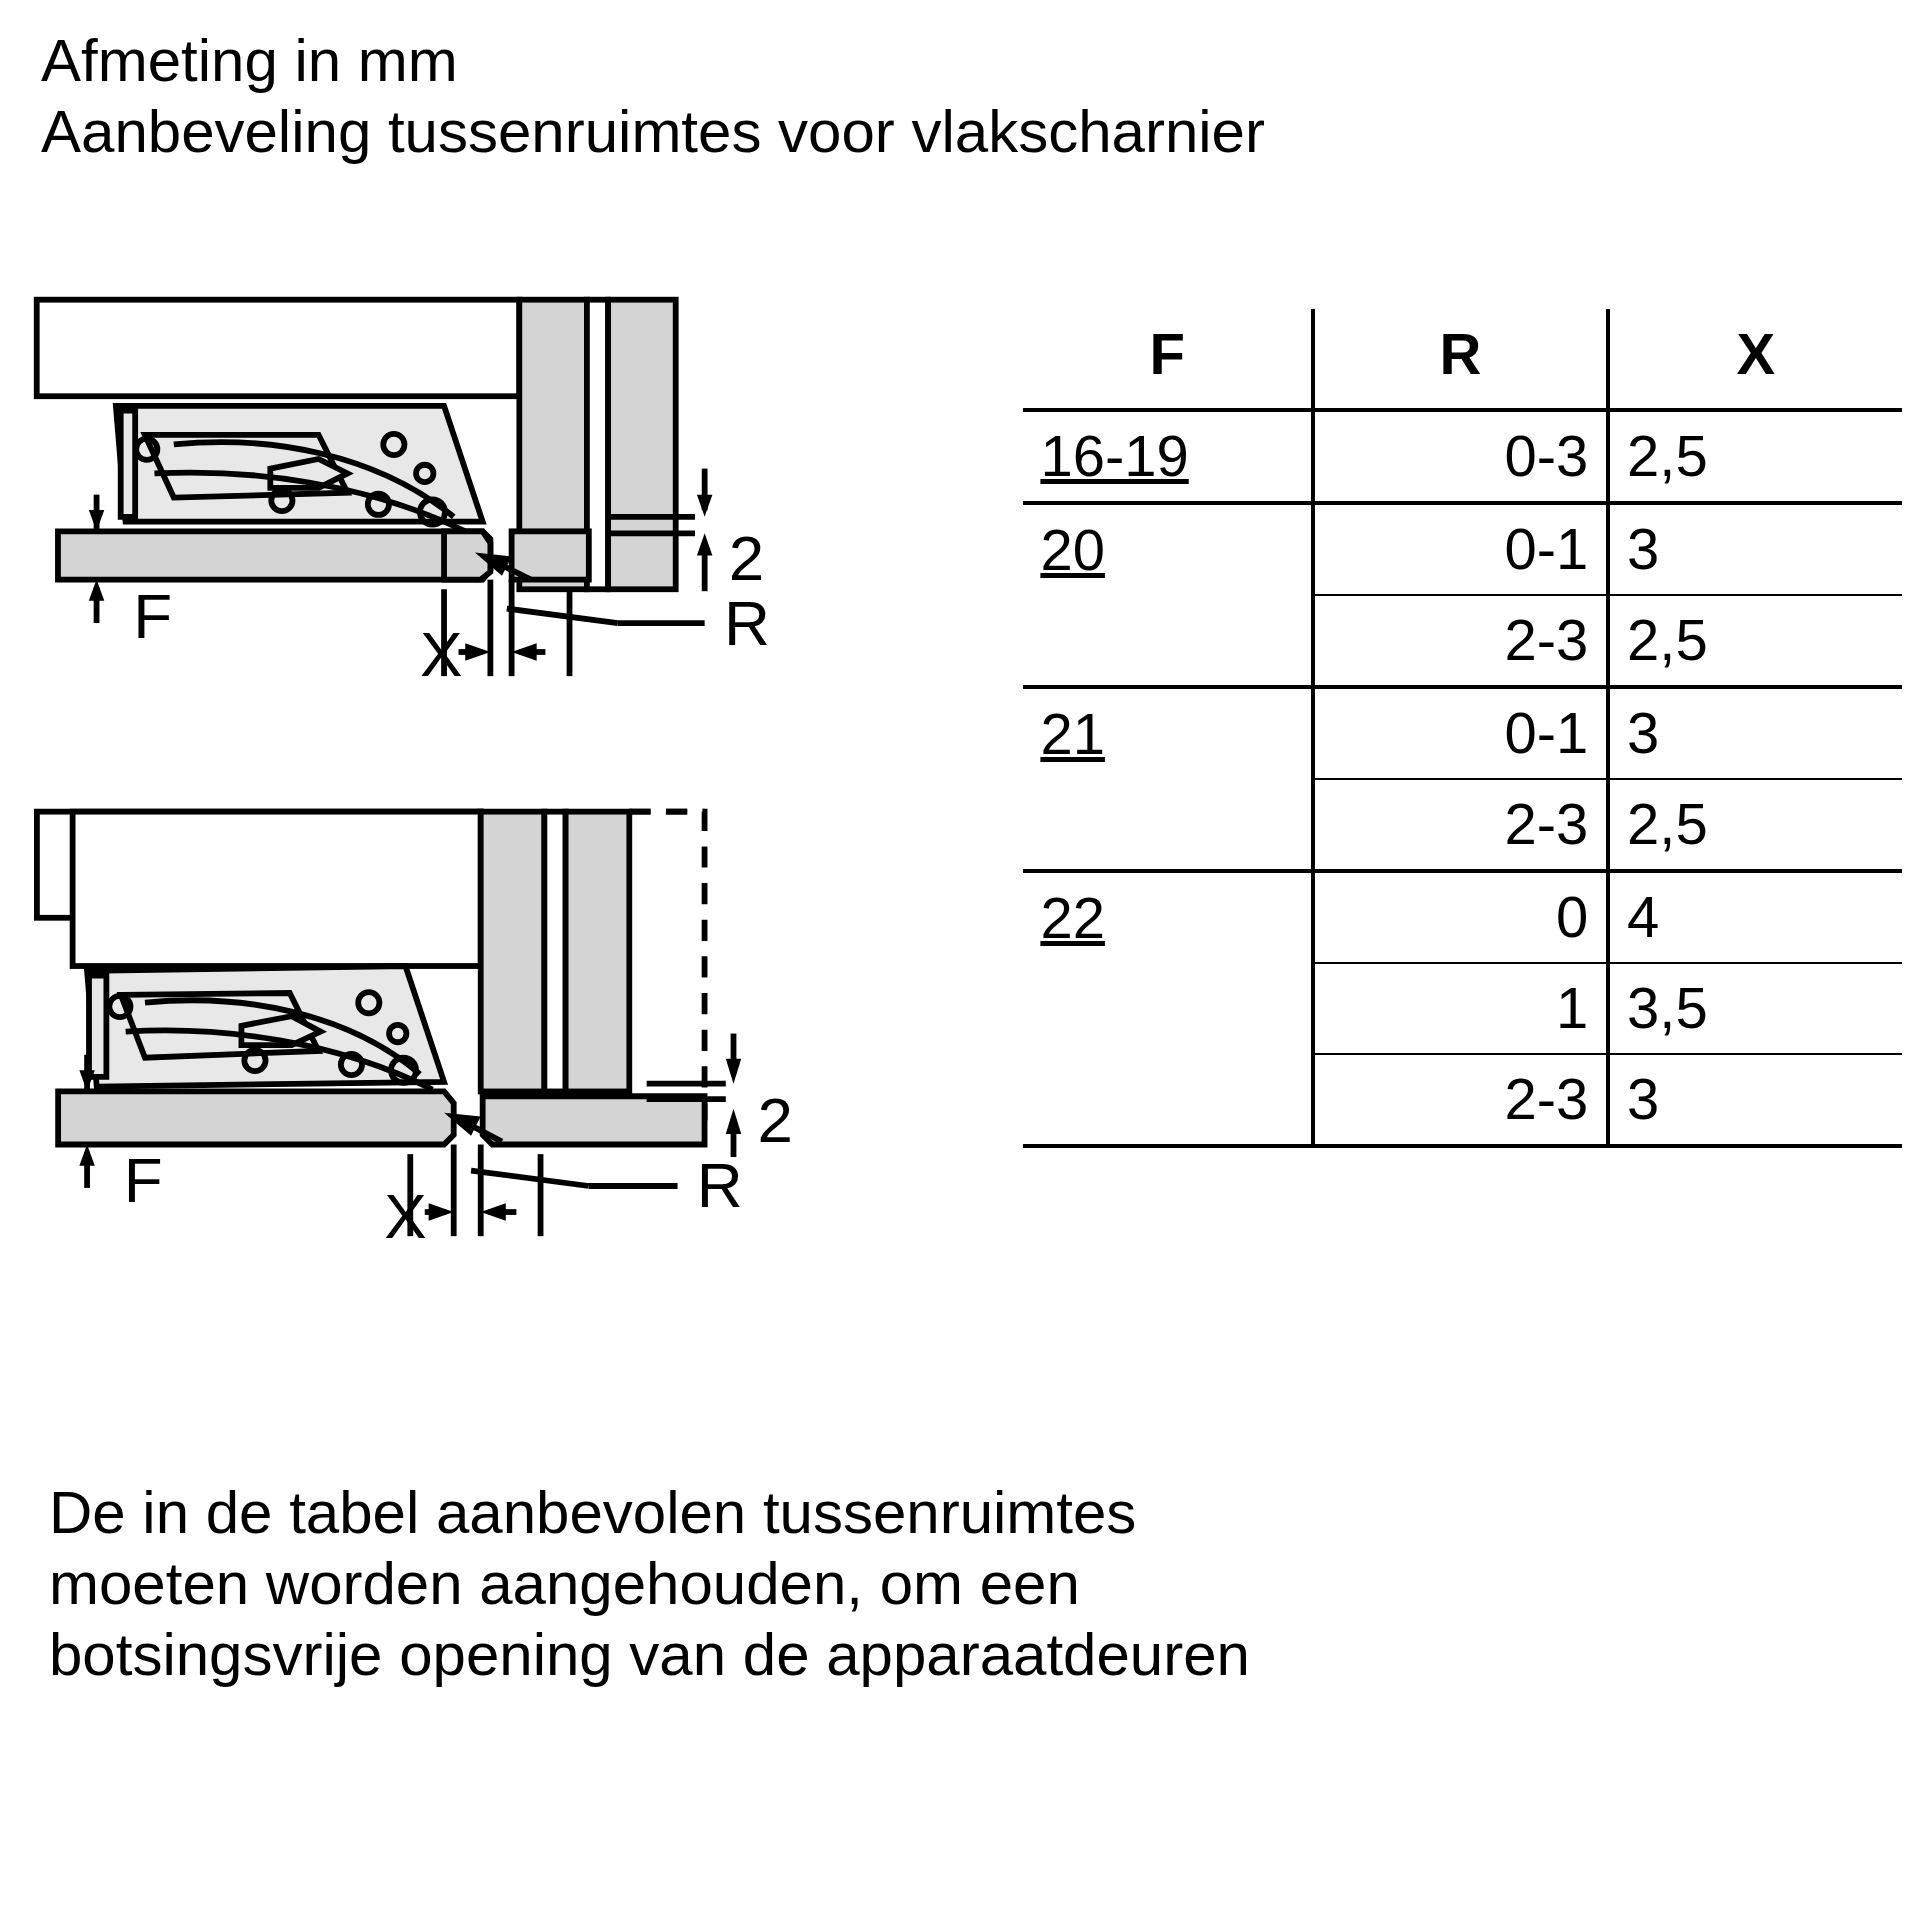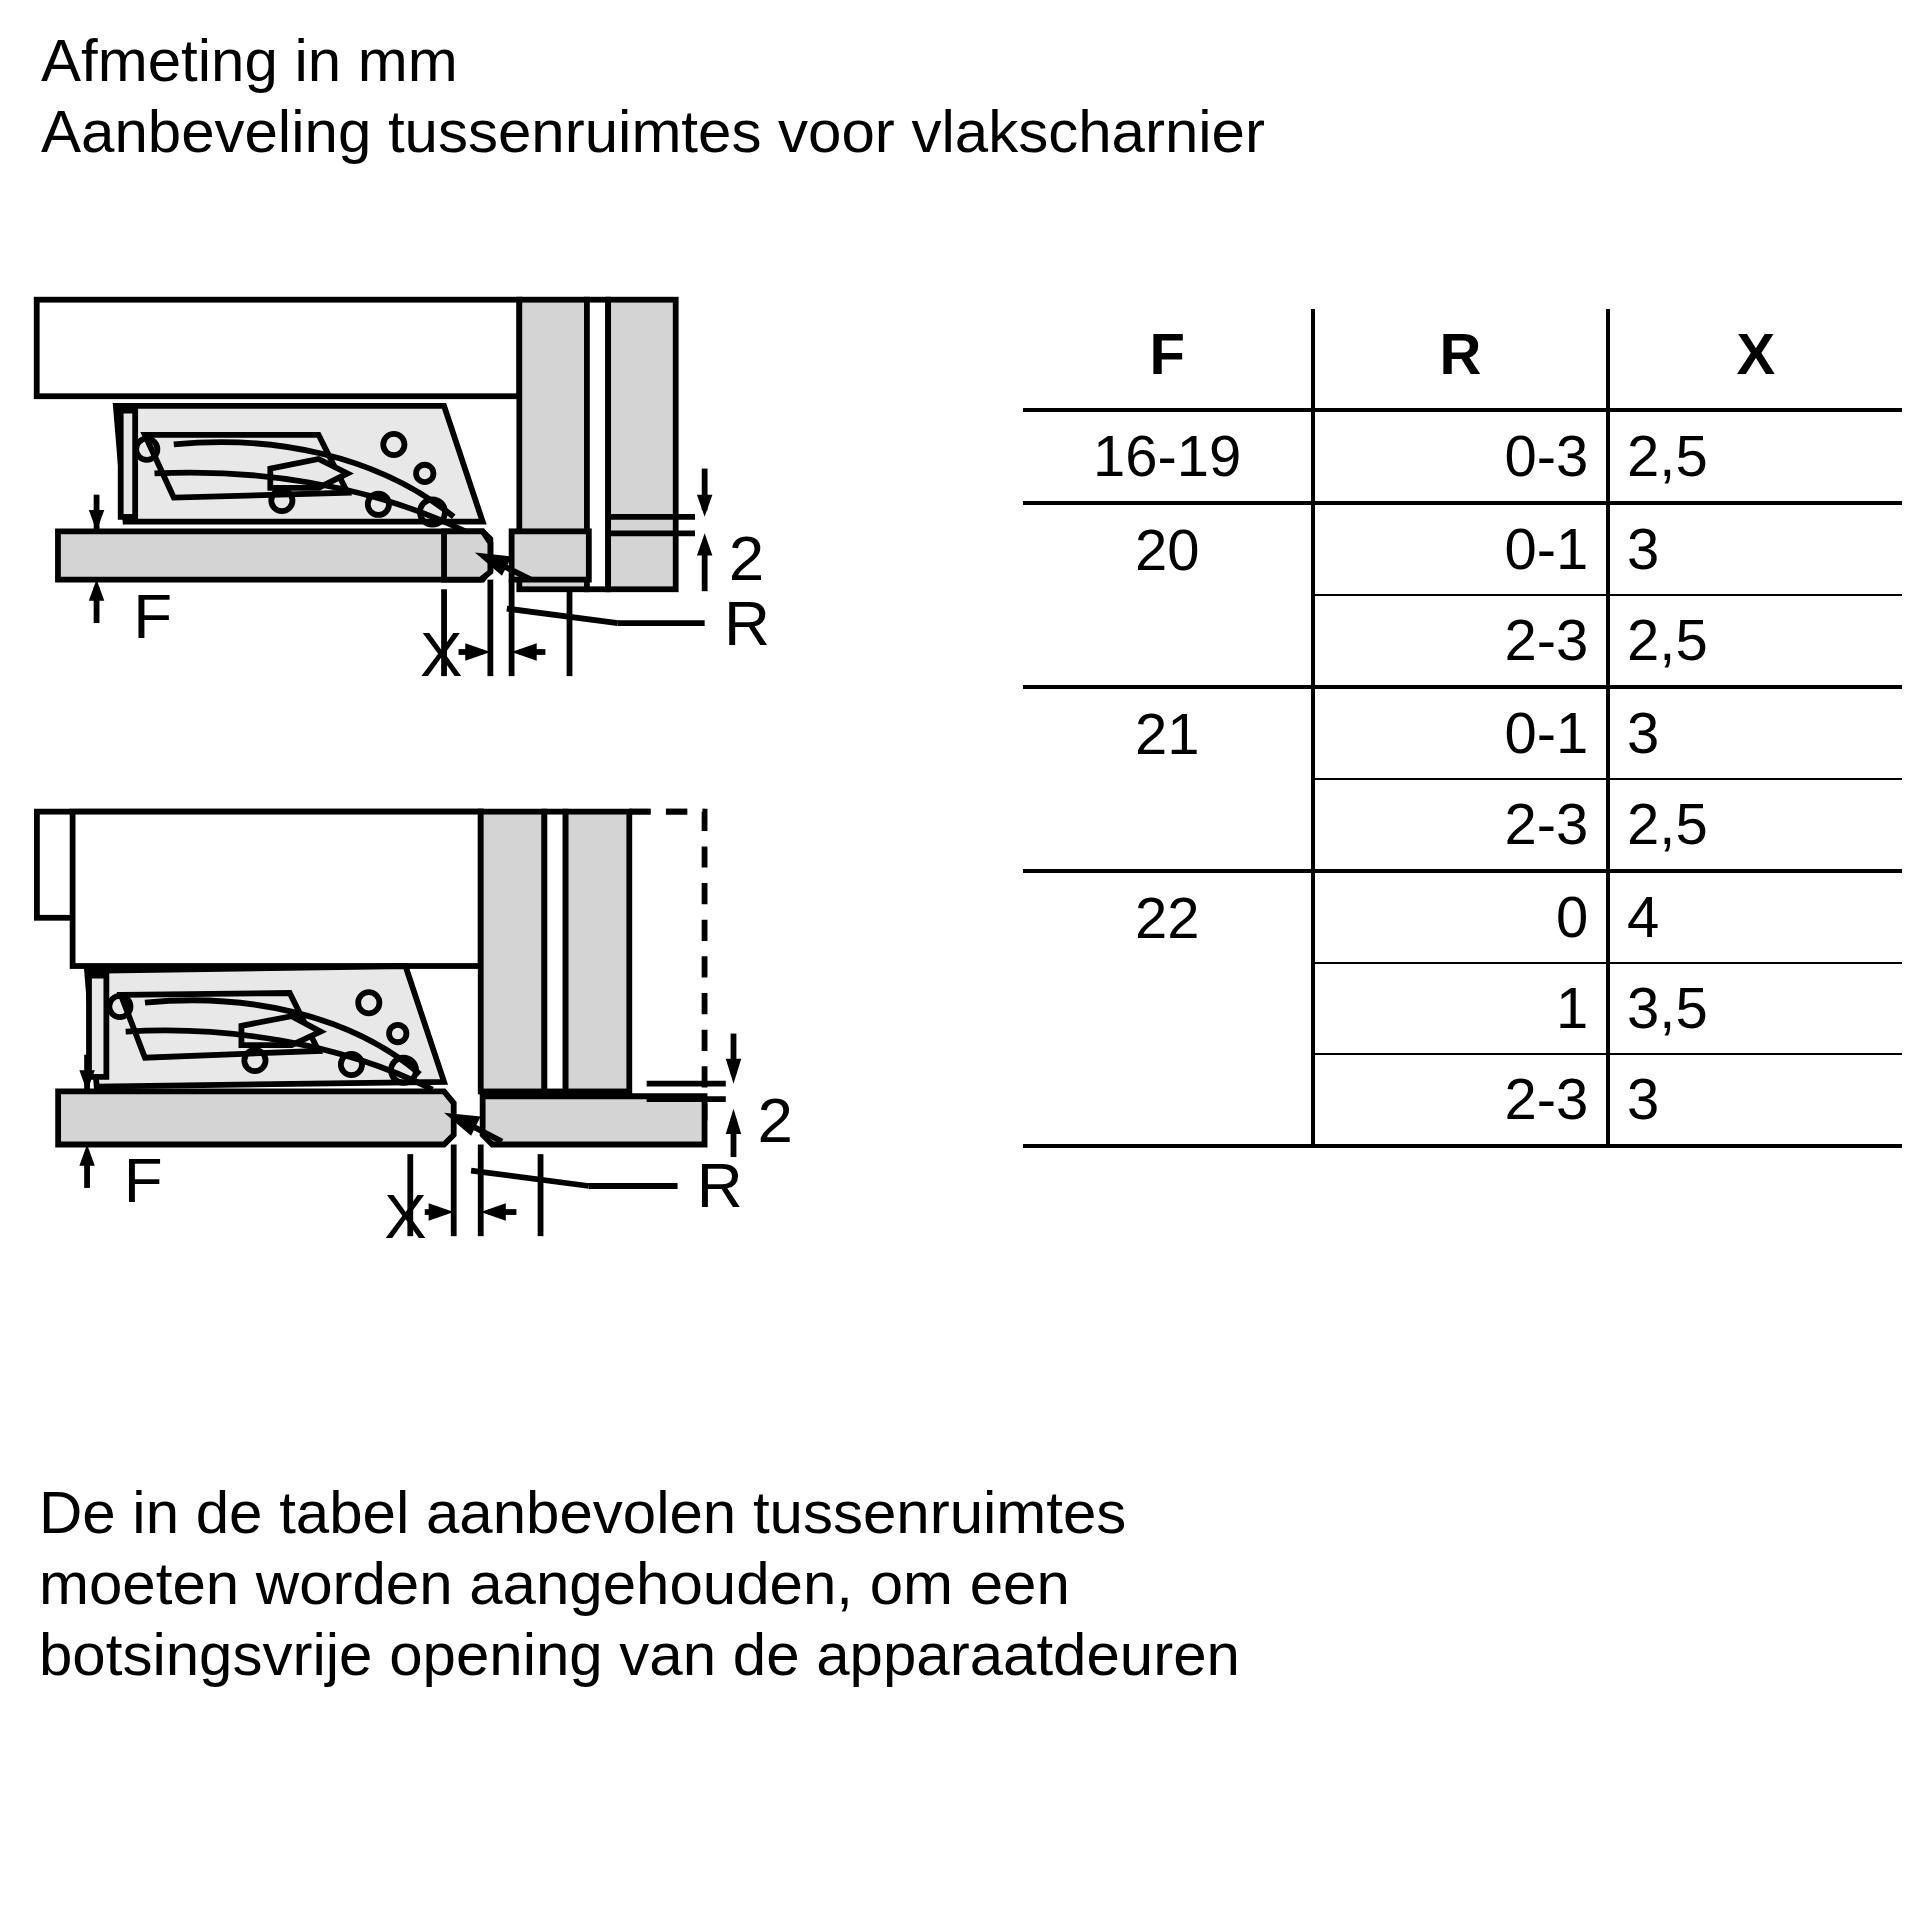--- a/index.html
+++ b/index.html
@@ -56,33 +56,33 @@
     padding:0 17.4px;
     font-weight:400;
     vertical-align:middle;
   }
   table.spec th{
     font-weight:700;
     text-align:center;
     padding-bottom:9.7px;
   }
   table.spec thead th{border-bottom:4.8px solid #000;}
-  table.spec td.c-f{text-align:center;}
+  table.spec td.c-f{text-decoration:underline;}
   table.spec td.c-r{text-align:right;}
   table.spec td.c-x{}
   table.spec .vline-1{border-right:4.8px solid #000;}
   table.spec .vline-2{border-right:4.8px solid #000;}
   table.spec tr.grp-top td{border-top:4.8px solid #000;}
   table.spec tr.sub td.c-r,table.spec tr.sub td.c-x{border-top:2.9px solid #000;}
   table.spec tbody tr:last-child td{border-bottom:4.8px solid #000;}
 
   
   .note{
     position:absolute;
-    left:39px;top:1477px;
+    left:49px;top:1477px;
     width:1863px;
     font-size:60px;
     line-height:71px;
   }
   .note div{white-space:nowrap;}
 </style>
 </head>
 <body>
 
 <div class="page">

